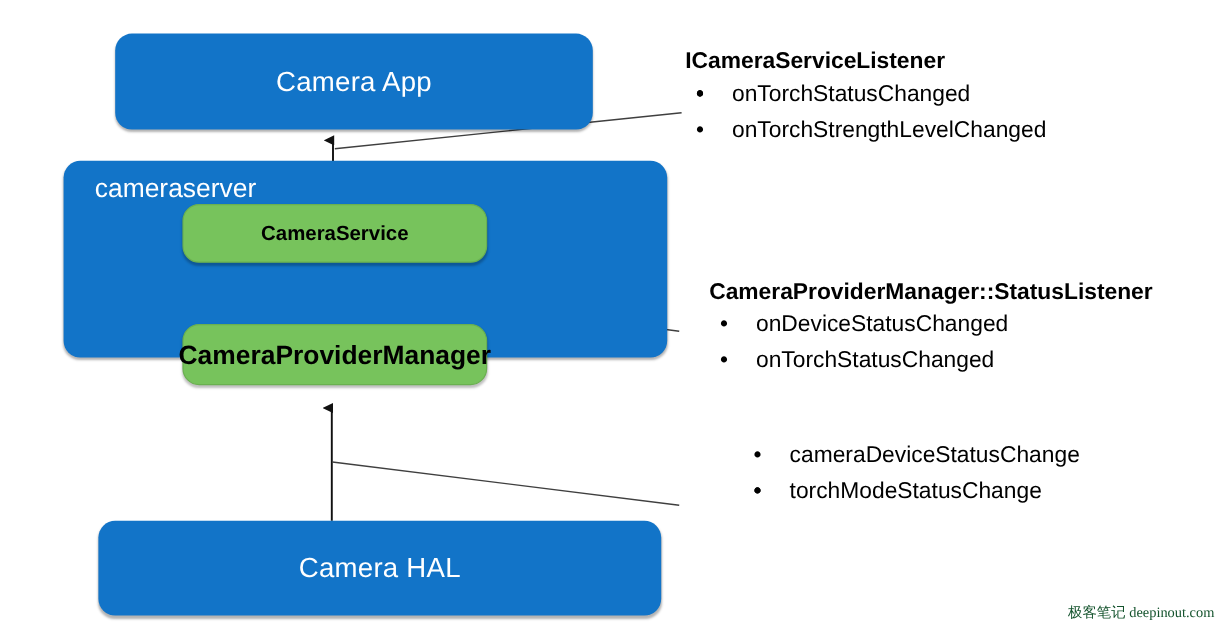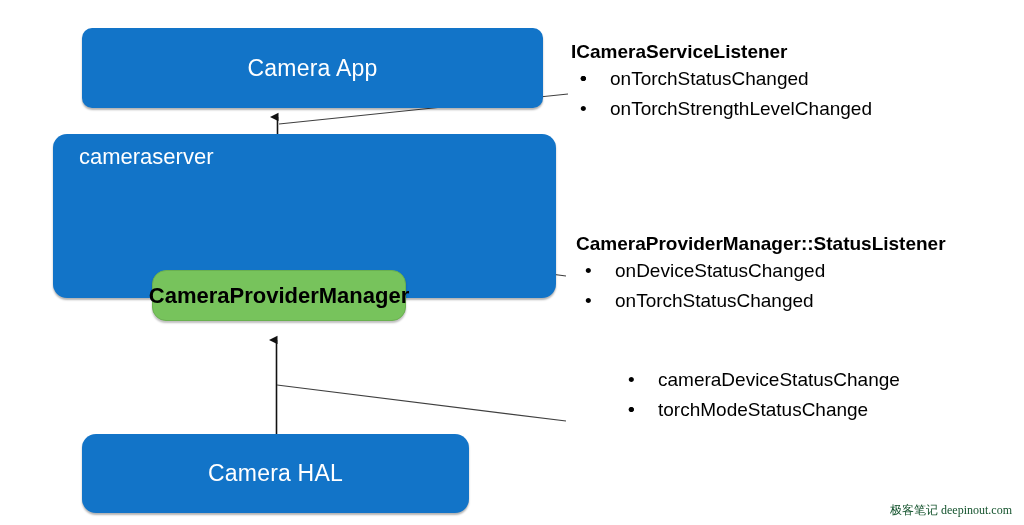--- a/index.html
+++ b/index.html
@@ -31,21 +31,21 @@
     box-shadow: 0 2px 2px rgba(0,0,0,0.30);
   }
   .box-green {
     background: #77C35C;
     color: #000000;
     border: 1px solid #6AB050;
     box-shadow: 0 2px 2px rgba(0,0,0,0.25);
   }
 
   #camera-app {
-    left: 82px; top: 28px; width: 461px; height: 80px; border-radius: 10px;
+    left: 96px; top: 28px; width: 398px; height: 80px;
   }
   #camera-app .box-label {
     font-size: 23px;
     font-weight: 400;
     letter-spacing: 0.2px;
   }
 
   #cameraserver {
     left: 29px; top: 134px; width: 503px; height: 164px;
     display: block;
@@ -70,21 +70,21 @@
 
   #camera-provider-manager {
     left: 152px; top: 270px; width: 254px; height: 51px;
   }
   #camera-provider-manager .box-label {
     font-size: 22px;
     font-weight: bold;
   }
 
   #camera-hal {
-    left: 82px; top: 434px; width: 387px; height: 79px;
+    left: 82px; top: 434px; width: 469px; height: 79px;
   }
   #camera-hal .box-label {
     font-size: 23px;
     font-weight: 400;
     letter-spacing: 0.2px;
   }
 
   
   #connectors {
     position: absolute;
@@ -130,21 +130,21 @@
 
   
   .indent-normal .callout-list li { padding-left: 39px; }
   .indent-normal .callout-list li .bullet { left: 9px; }
 
   
   .indent-deep .callout-list li { padding-left: 87px; }
   .indent-deep .callout-list li .bullet { left: 57px; }
 
   #callout-service-listener { left: 571px; top: 21px; margin-top: 18px; }
-  #callout-status-listener  { left: 576px; top: 231px; }
+  #callout-status-listener  { left: 591px; top: 231px; }
   #callout-provider-callback{ left: 571px; top: 365px; }
 
   
   #watermark {
     position: absolute;
     right: 12px;
     bottom: 6px;
     font-size: 12px;
     color: #14532d;
     font-family: "Liberation Serif", serif;
@@ -190,20 +190,23 @@
   </svg>
 
   <div class="box box-blue" id="camera-app">
     <span class="box-label">Camera App</span>
   </div>
 
   <div class="box box-blue" id="cameraserver">
     <span id="cameraserver-label">cameraserver</span>
   </div>
 
+  <div class="box box-green" id="camera-service">
+    <span class="box-label">CameraService</span>
+  </div>
 
   <div class="box box-green" id="camera-provider-manager">
     <span class="box-label">CameraProviderManager</span>
   </div>
 
   <div class="box box-blue" id="camera-hal">
     <span class="box-label">Camera HAL</span>
   </div>
 
   <div class="callout indent-normal" id="callout-service-listener">

